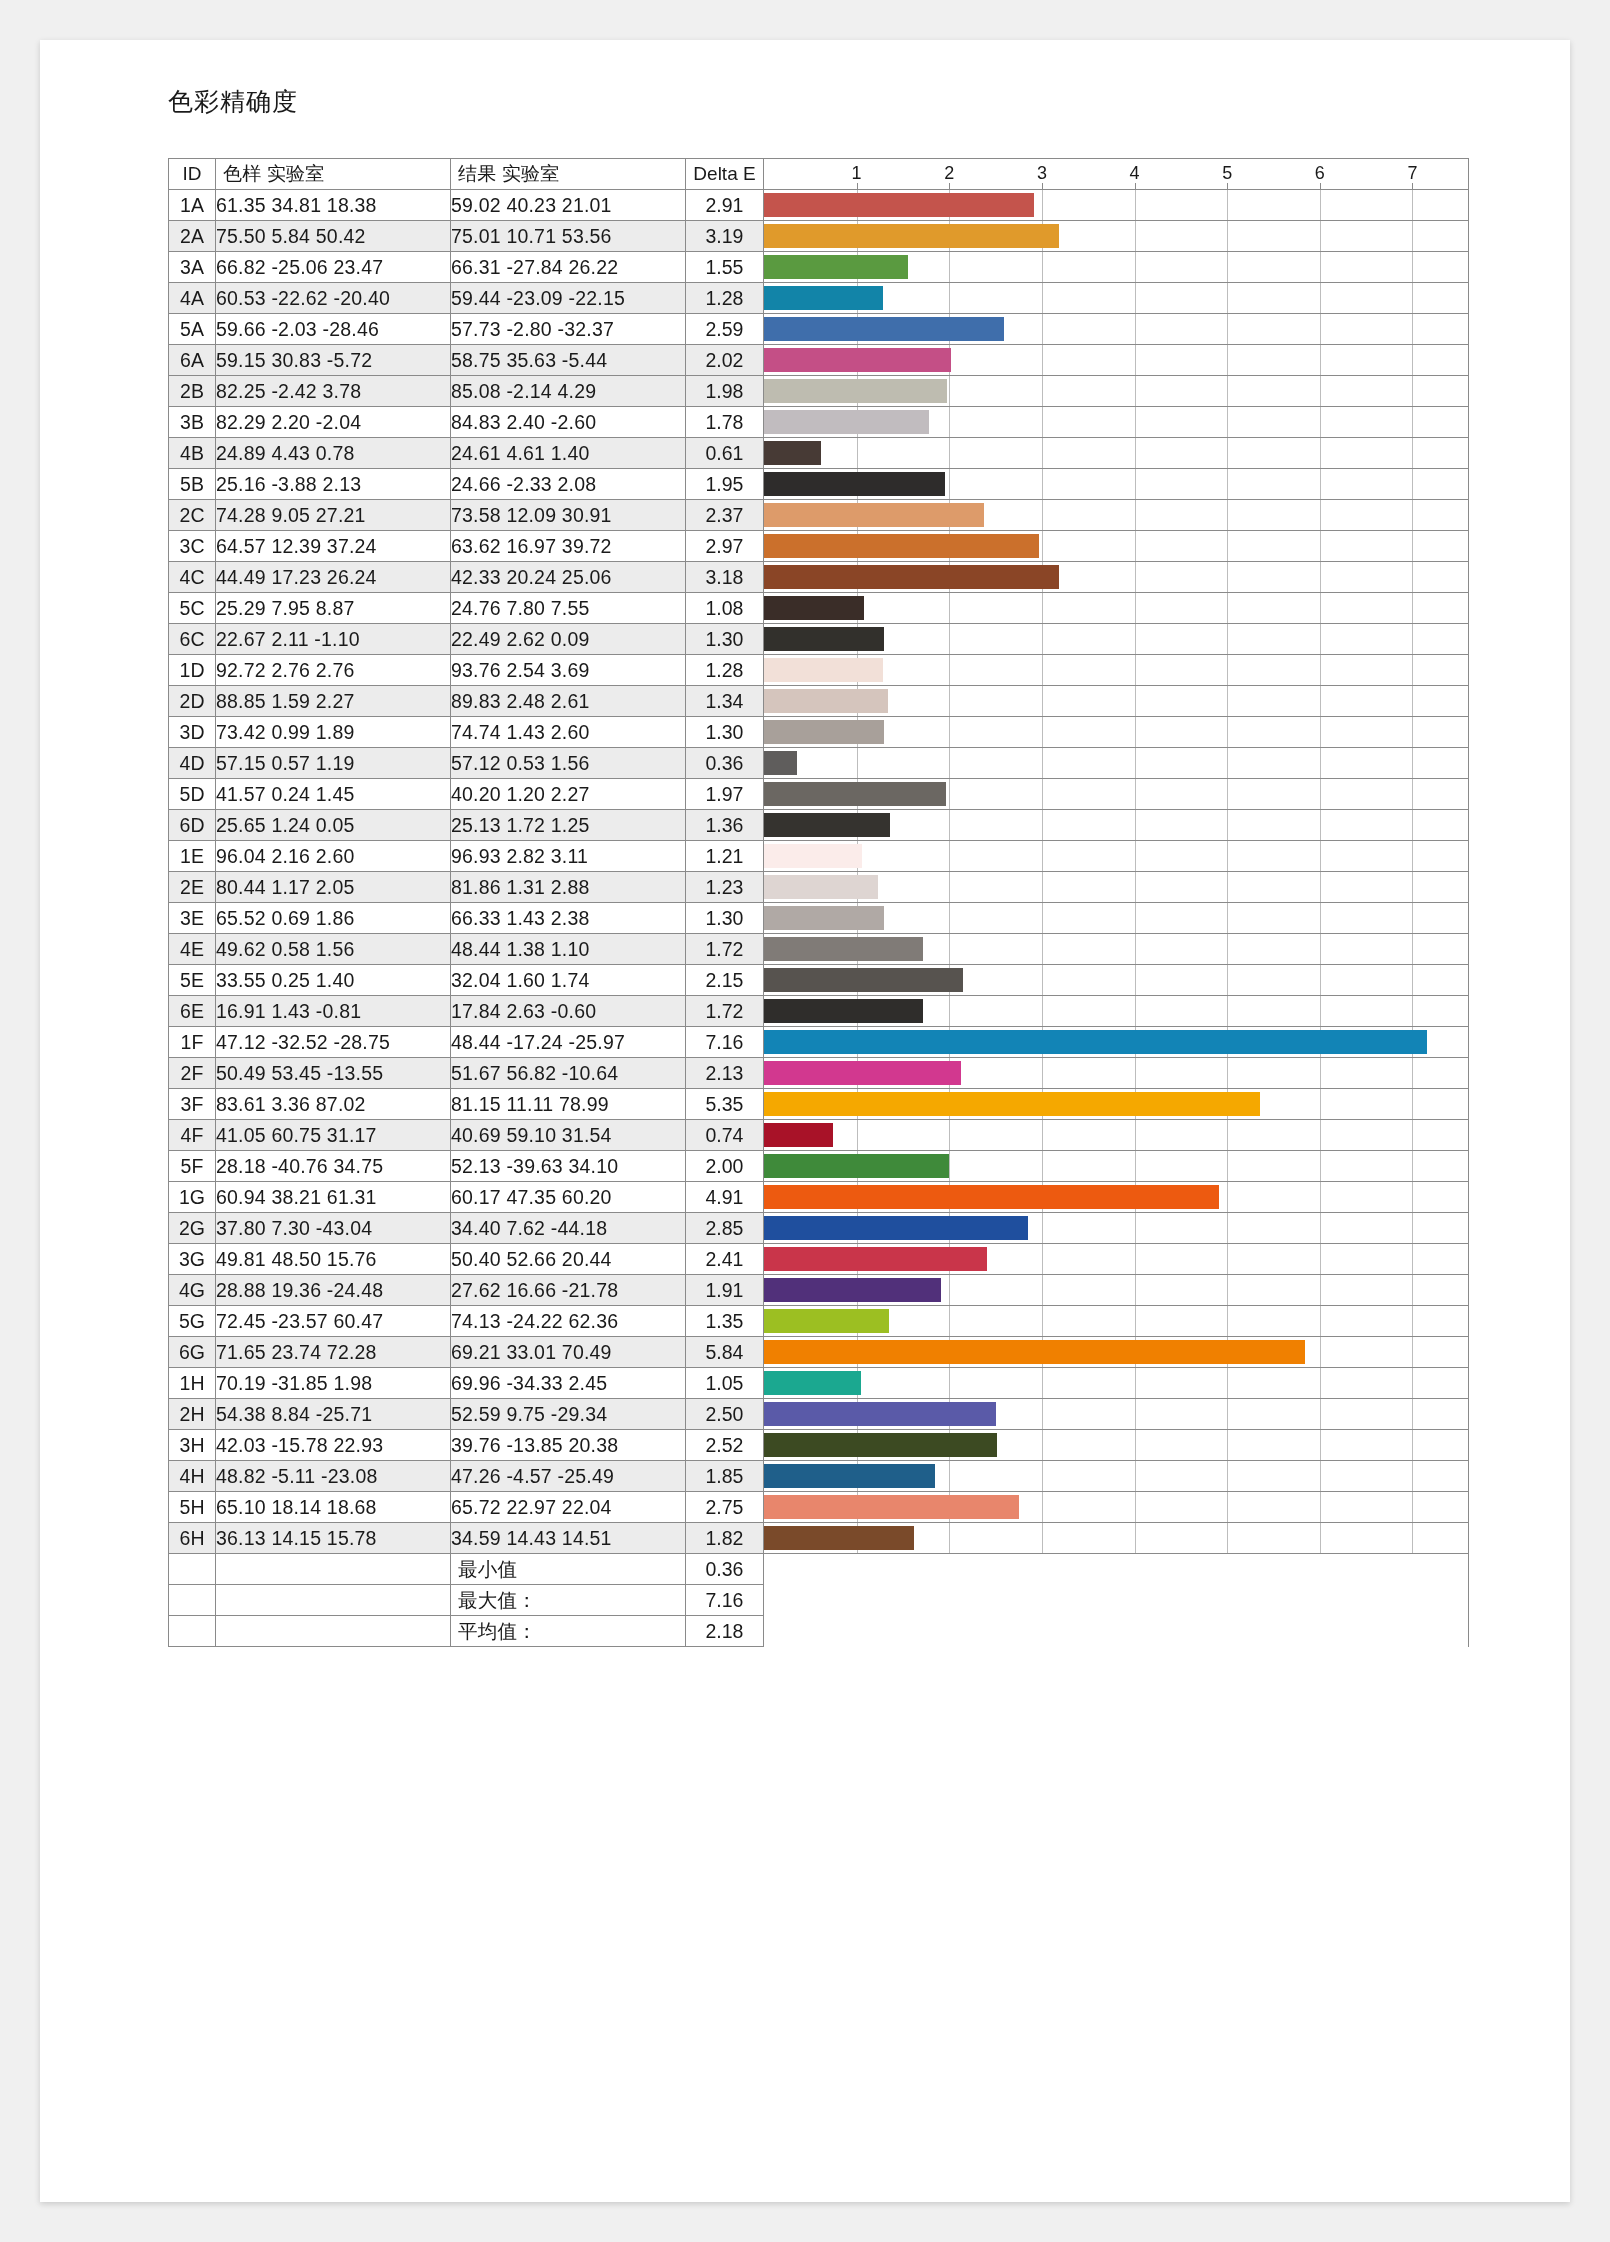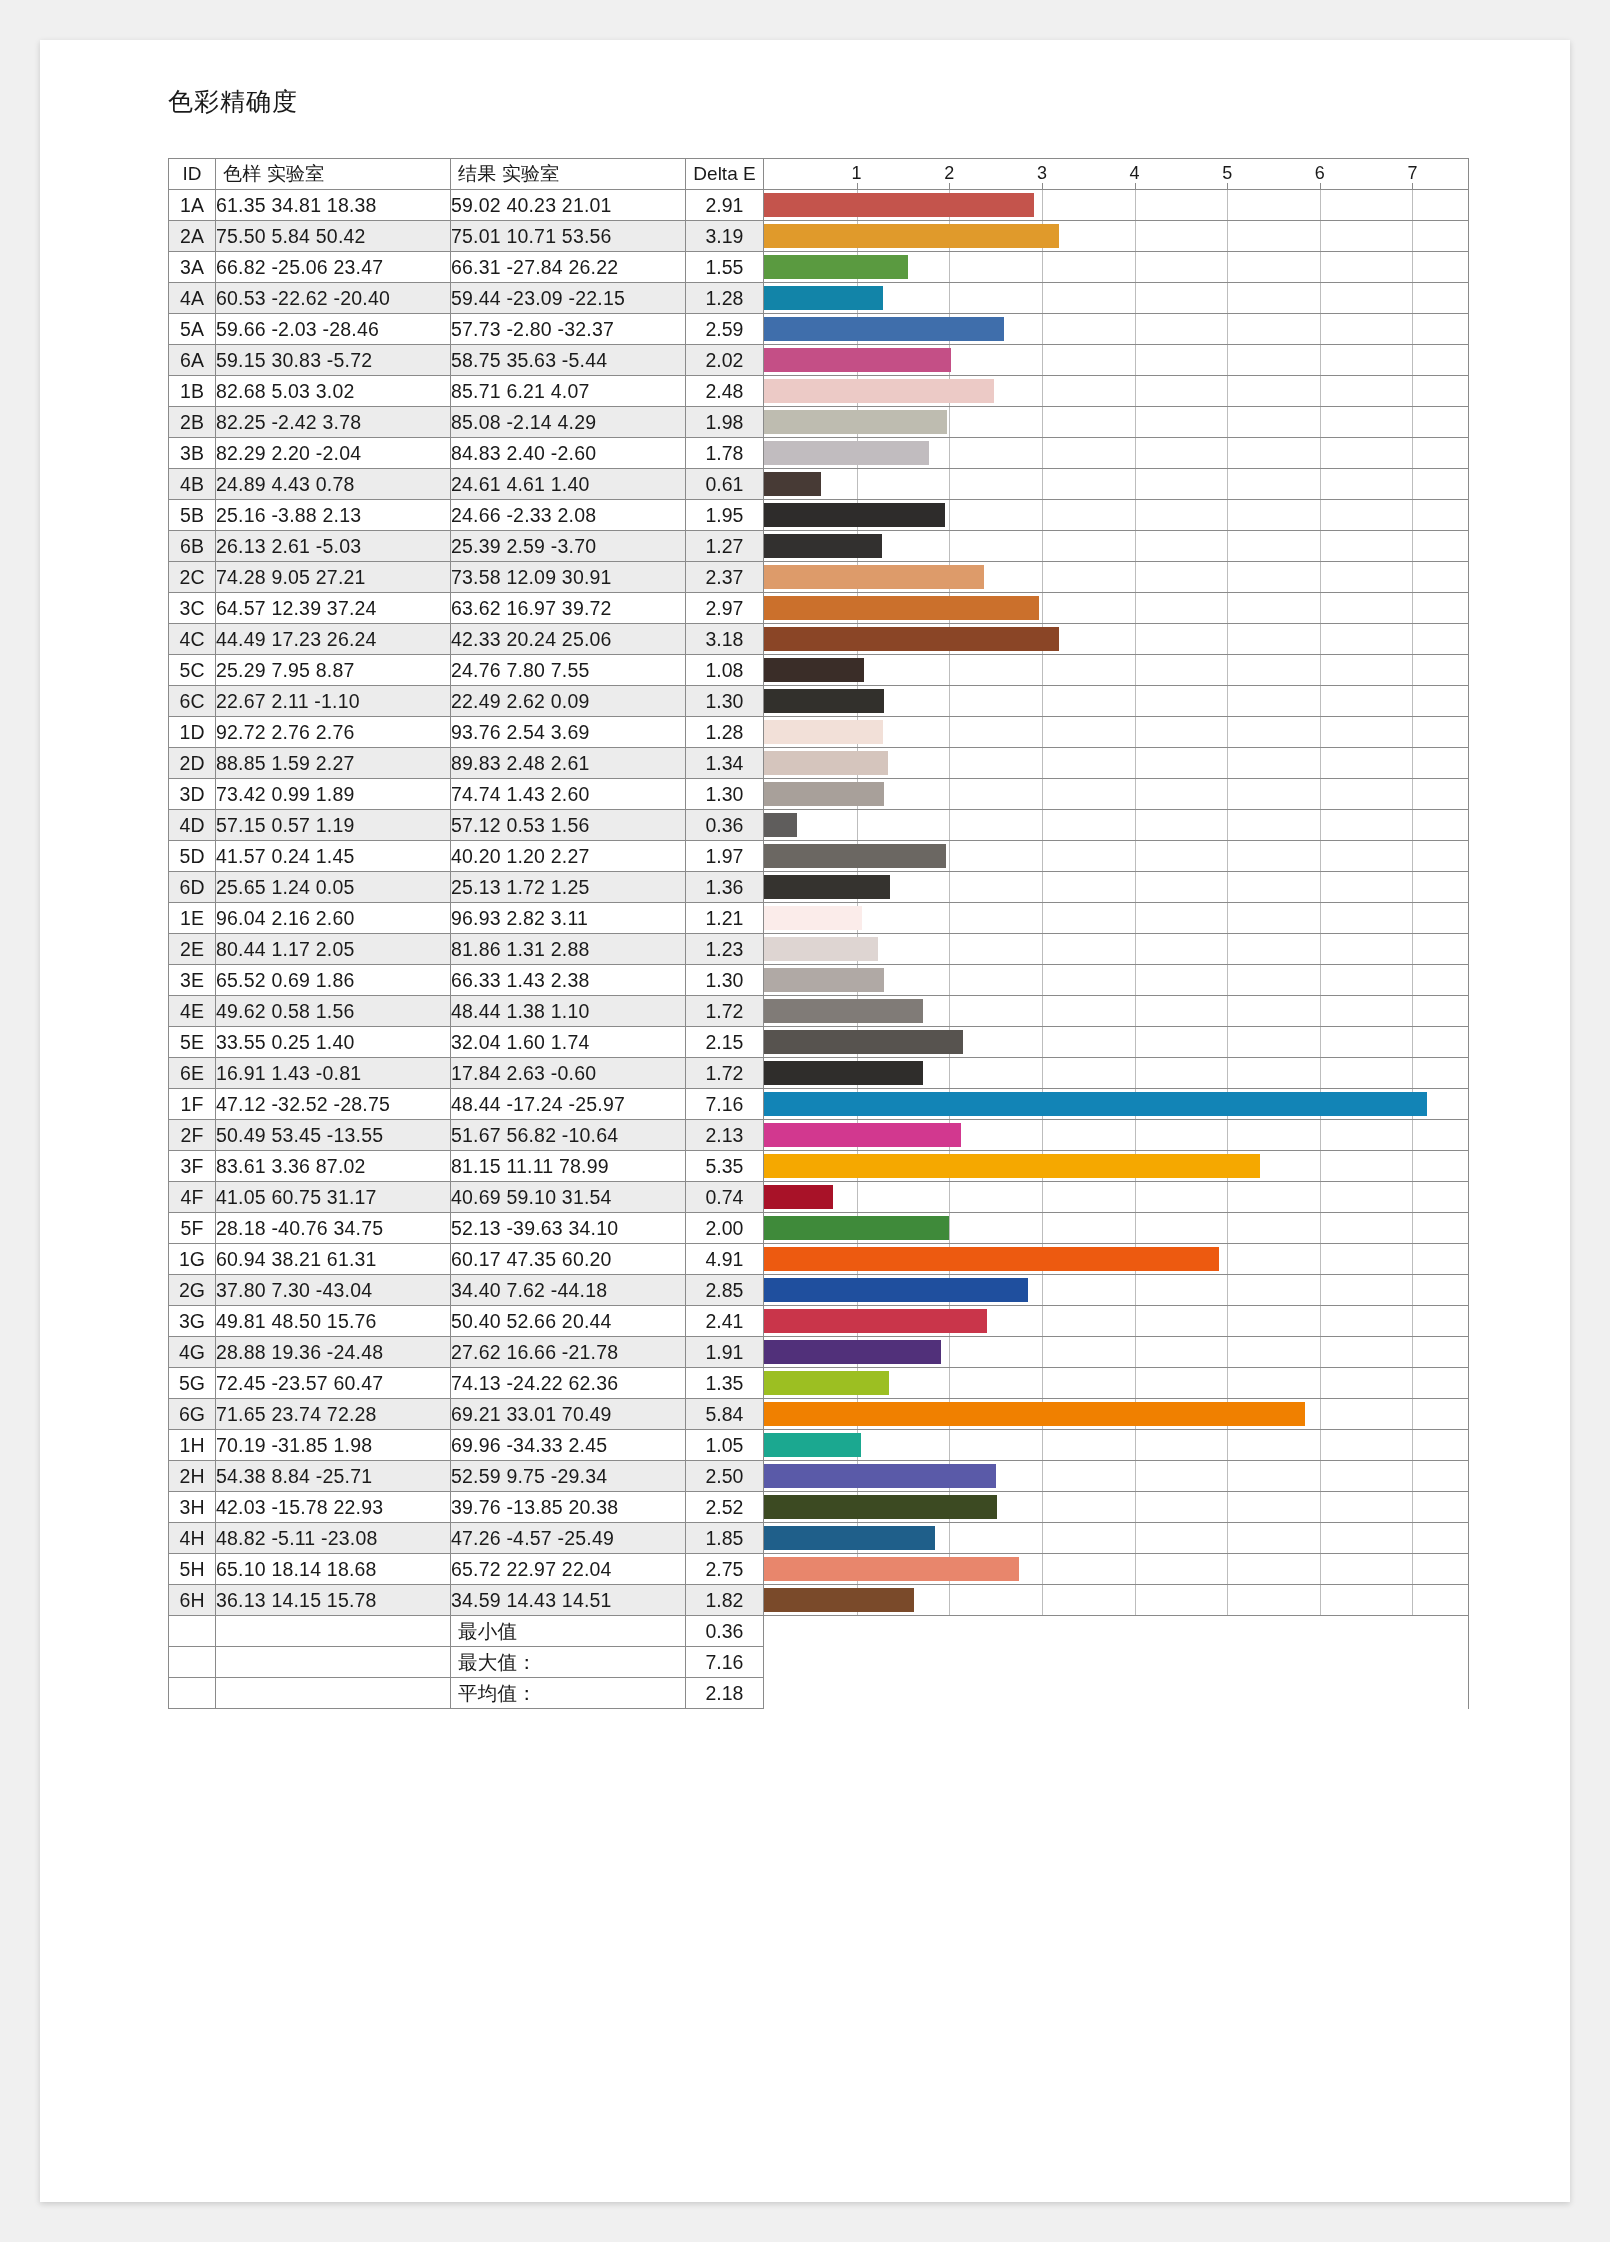--- a/index.html
+++ b/index.html
@@ -246,36 +246,20 @@
                 <div class="grid" style="left: 13.1579%;"></div>
                 <div class="grid" style="left: 26.3158%;"></div>
                 <div class="grid" style="left: 39.4737%;"></div>
                 <div class="grid" style="left: 52.6316%;"></div>
                 <div class="grid" style="left: 65.7895%;"></div>
                 <div class="grid" style="left: 78.9474%;"></div>
                 <div class="grid" style="left: 92.1053%;"></div>
                 <div class="bar" style="width: 26.5789%; background: rgb(196, 79, 134);"></div>
               </td>
             </tr>
-            <tr class="plain">
-              <td class="id">1B</td>
-              <td class="lab">82.68   5.03   3.02</td>
-              <td class="lab">85.71   6.21   4.07</td>
-              <td class="de">2.48</td>
-              <td class="barcell">
-                <div class="grid" style="left: 13.1579%;"></div>
-                <div class="grid" style="left: 26.3158%;"></div>
-                <div class="grid" style="left: 39.4737%;"></div>
-                <div class="grid" style="left: 52.6316%;"></div>
-                <div class="grid" style="left: 65.7895%;"></div>
-                <div class="grid" style="left: 78.9474%;"></div>
-                <div class="grid" style="left: 92.1053%;"></div>
-                <div class="bar" style="width: 32.6316%; background: rgb(236, 202, 198);"></div>
-              </td>
-            </tr>
             <tr class="alt">
               <td class="id">2B</td>
               <td class="lab">82.25  -2.42   3.78</td>
               <td class="lab">85.08  -2.14   4.29</td>
               <td class="de">1.98</td>
               <td class="barcell">
                 <div class="grid" style="left: 13.1579%;"></div>
                 <div class="grid" style="left: 26.3158%;"></div>
                 <div class="grid" style="left: 39.4737%;"></div>
                 <div class="grid" style="left: 52.6316%;"></div>
@@ -324,36 +308,20 @@
               <td class="de">1.95</td>
               <td class="barcell">
                 <div class="grid" style="left: 13.1579%;"></div>
                 <div class="grid" style="left: 26.3158%;"></div>
                 <div class="grid" style="left: 39.4737%;"></div>
                 <div class="grid" style="left: 52.6316%;"></div>
                 <div class="grid" style="left: 65.7895%;"></div>
                 <div class="grid" style="left: 78.9474%;"></div>
                 <div class="grid" style="left: 92.1053%;"></div>
                 <div class="bar" style="width: 25.6579%; background: rgb(46, 44, 43);"></div>
-              </td>
-            </tr>
-            <tr class="alt">
-              <td class="id">6B</td>
-              <td class="lab">26.13   2.61  -5.03</td>
-              <td class="lab">25.39   2.59  -3.70</td>
-              <td class="de">1.27</td>
-              <td class="barcell">
-                <div class="grid" style="left: 13.1579%;"></div>
-                <div class="grid" style="left: 26.3158%;"></div>
-                <div class="grid" style="left: 39.4737%;"></div>
-                <div class="grid" style="left: 52.6316%;"></div>
-                <div class="grid" style="left: 65.7895%;"></div>
-                <div class="grid" style="left: 78.9474%;"></div>
-                <div class="grid" style="left: 92.1053%;"></div>
-                <div class="bar" style="width: 16.7105%; background: rgb(50, 48, 47);"></div>
               </td>
             </tr>
             <tr class="alt">
               <td class="id">2C</td>
               <td class="lab">74.28   9.05  27.21</td>
               <td class="lab">73.58  12.09  30.91</td>
               <td class="de">2.37</td>
               <td class="barcell">
                 <div class="grid" style="left: 13.1579%;"></div>
                 <div class="grid" style="left: 26.3158%;"></div>

